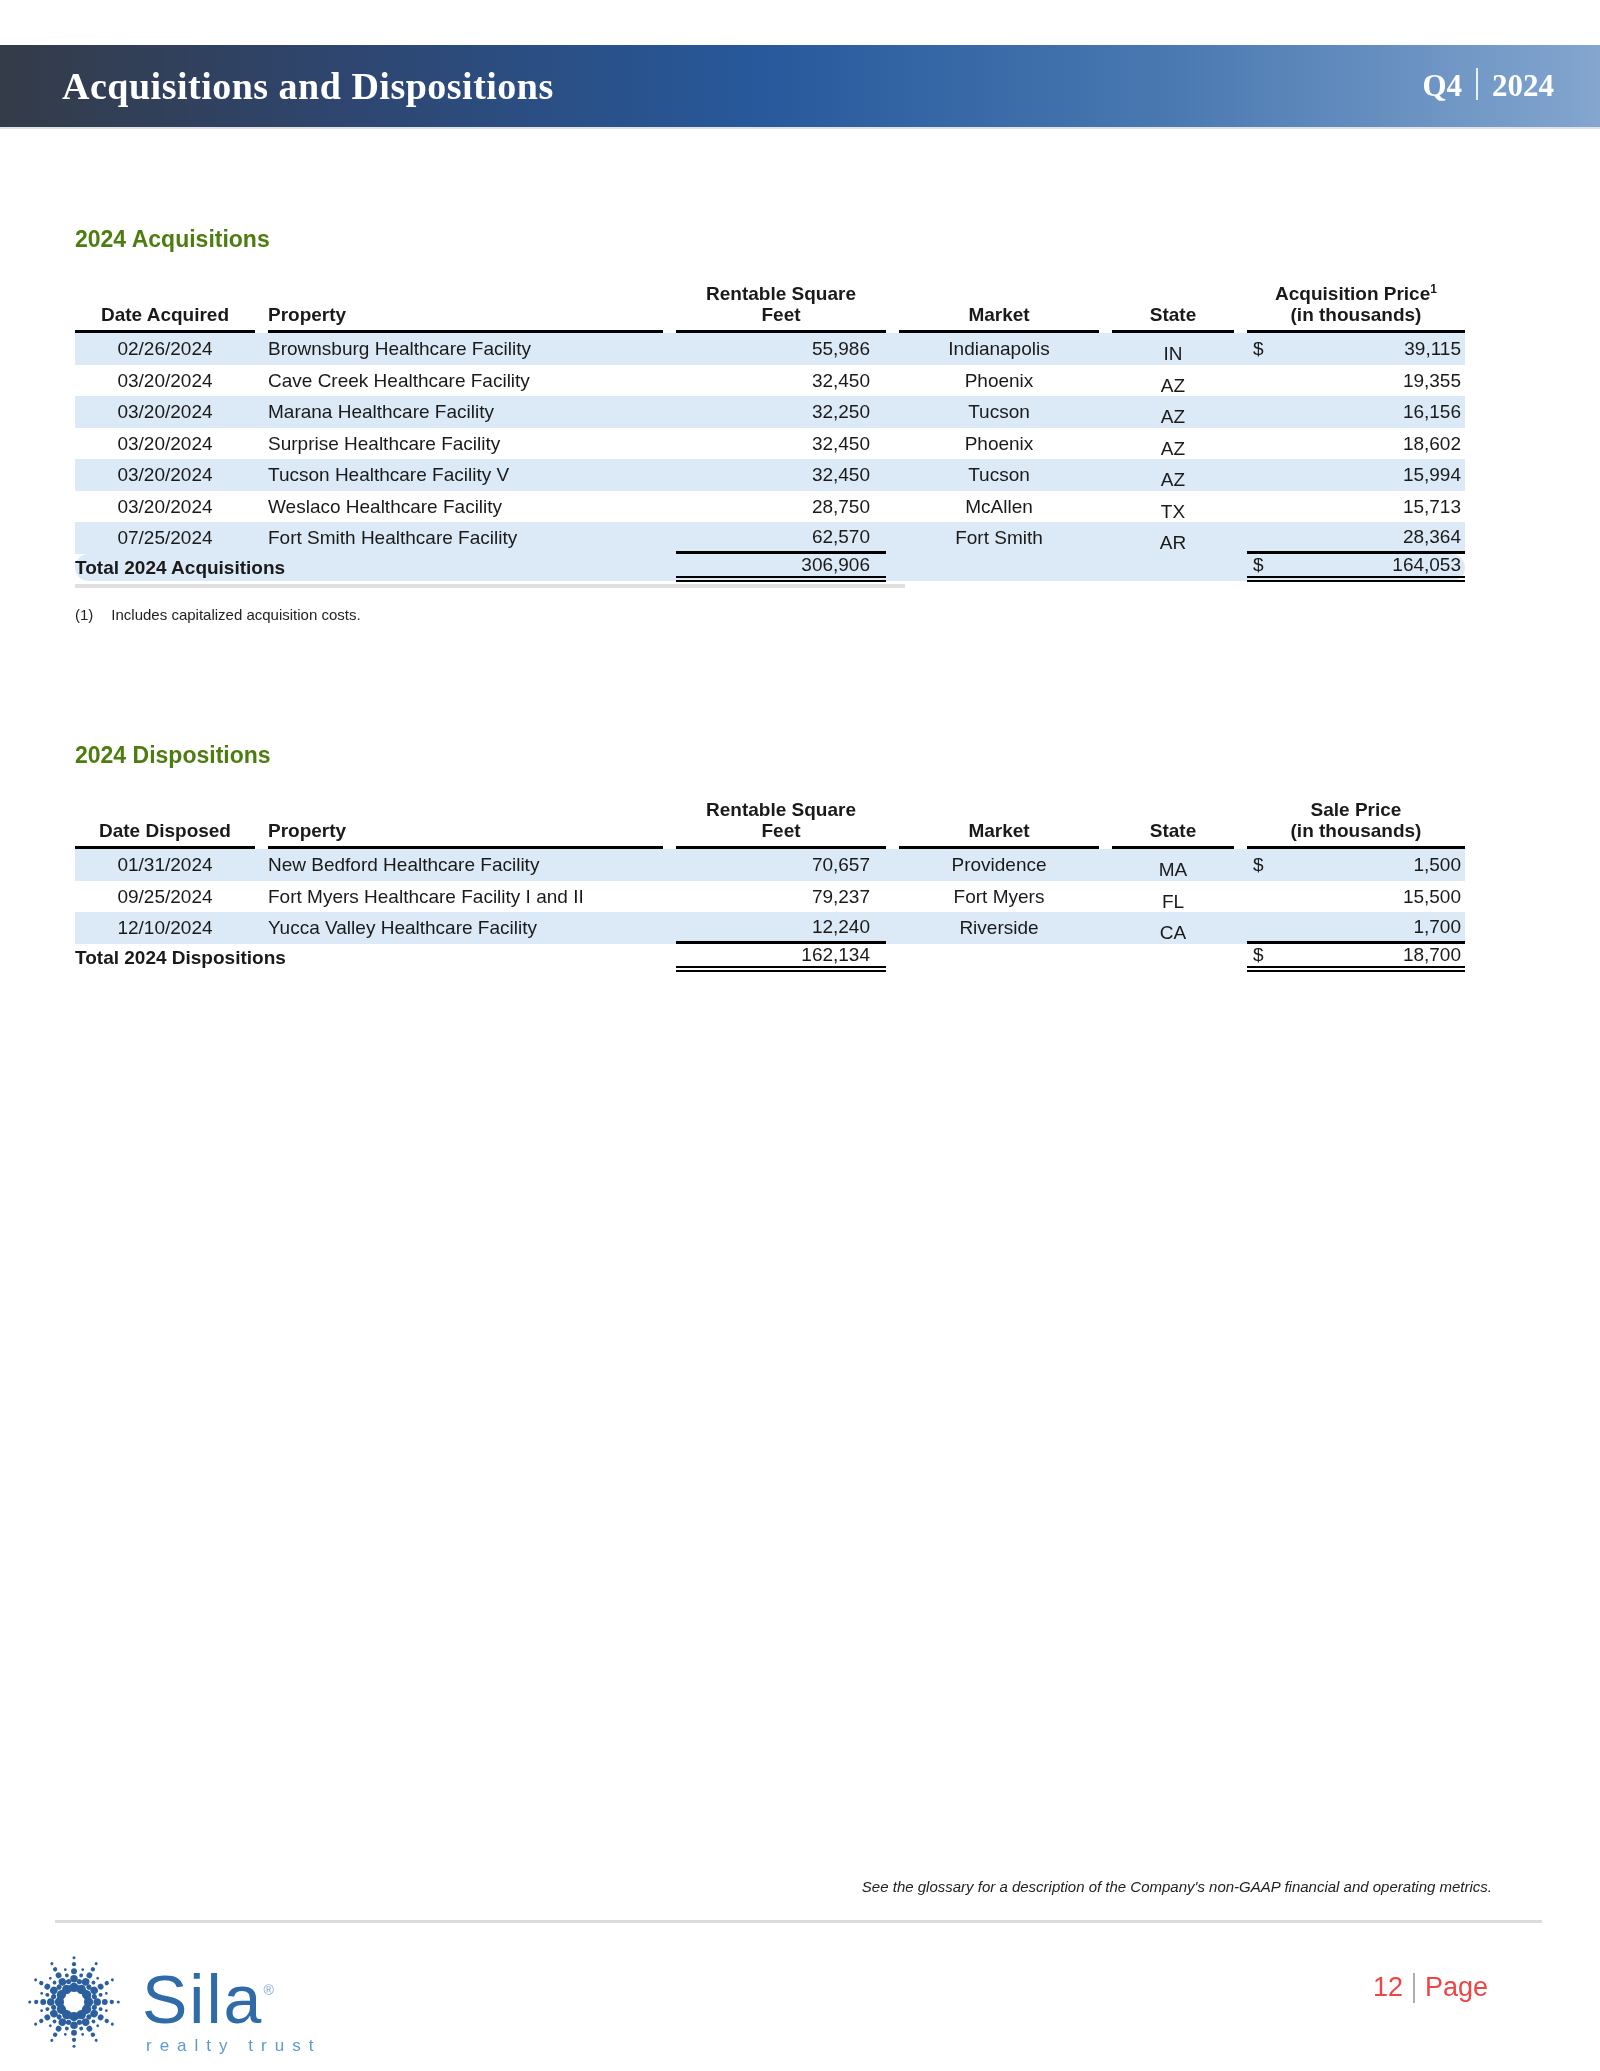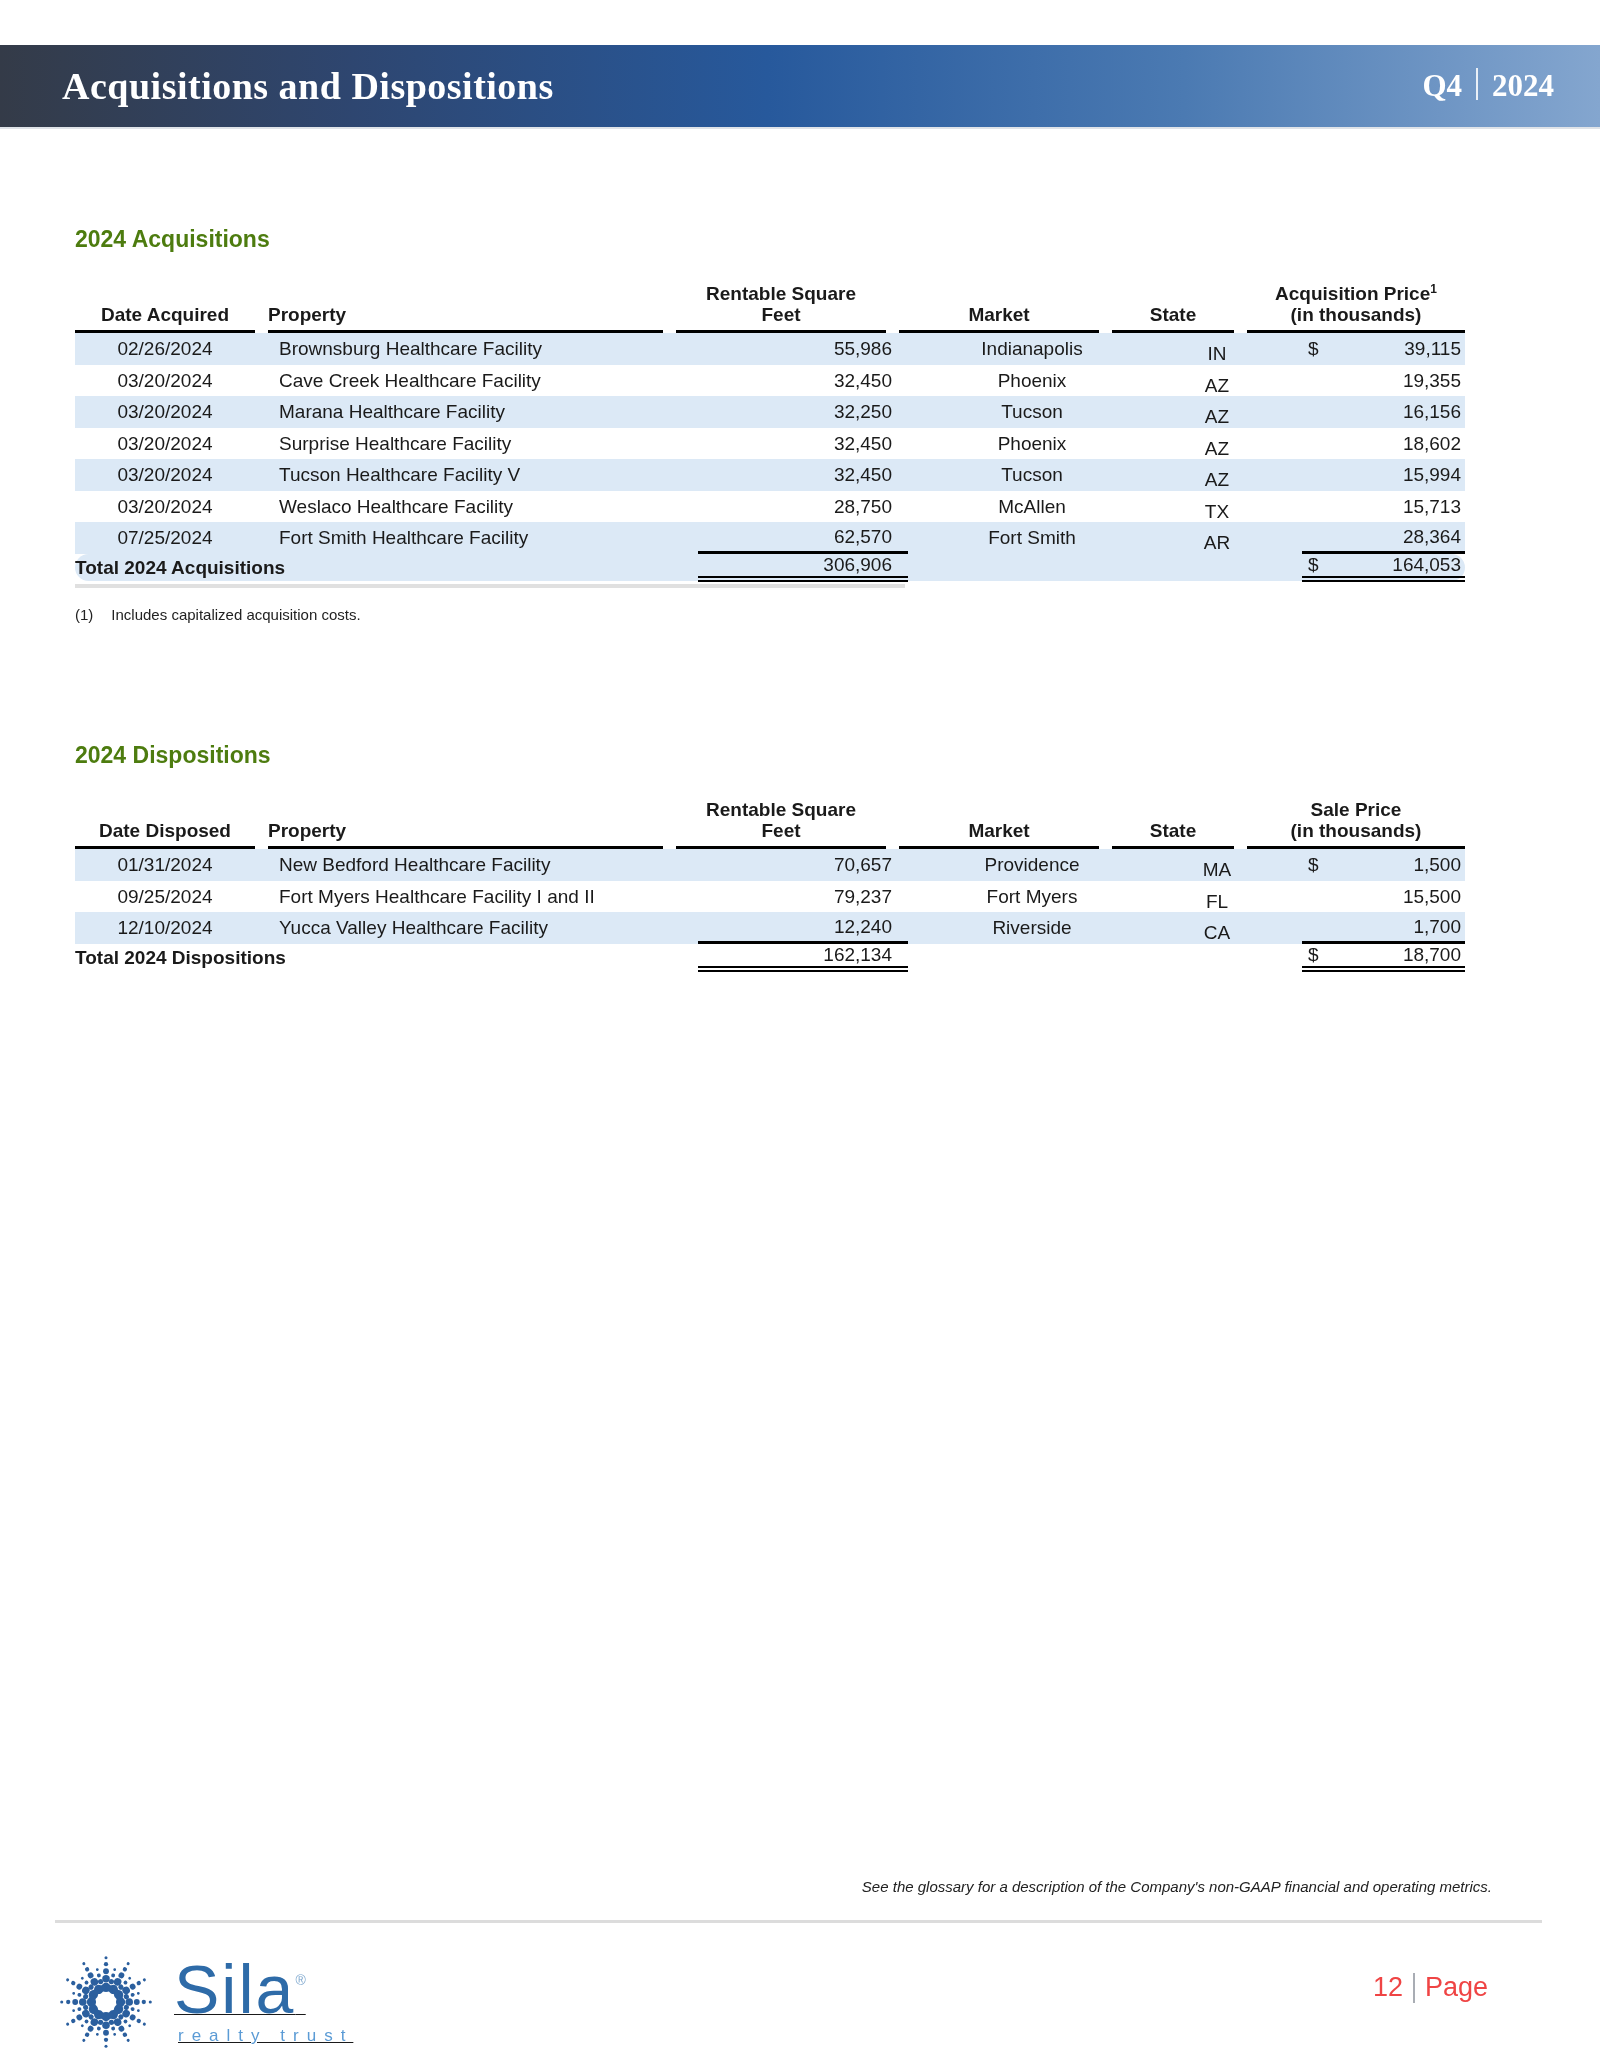--- a/index.html
+++ b/index.html
@@ -36,21 +36,21 @@
   }
   .thead > div {
     border-bottom:3px solid #000;
     display:flex; flex-direction:column; justify-content:flex-end;
     text-align:center; padding-bottom:5px;
   }
   .thead .h-prop { text-align:left; }
   .thead sup { font-size:12px; line-height:0; vertical-align:super; }
 
   .trow, .totrow {
-    display:grid; grid-template-columns:var(--cols); column-gap:24px;
+    display:grid; grid-template-columns:var(--cols); column-gap:13px;
     height:31.5px; align-items:stretch;
   }
   .rows .trow:nth-child(odd) { background:#dce9f6; }
   .trow > div, .totrow > div { display:flex; align-items:center; }
   .c-date  { justify-content:center; }
   .c-prop  { justify-content:flex-start; }
   .c-rsf   { justify-content:flex-end; padding-right:16px; }
   .c-mkt   { justify-content:center; }
   .c-state { justify-content:center;margin-top:10px; }
   .c-price { justify-content:space-between; padding:0 4px 0 6px; }
@@ -66,21 +66,21 @@
   .footnote { margin-top:18px; font-size:15px; display:flex; gap:18px; color:#222; }
 
   
   .glossary-note {
     position:absolute; top:1878px; right:108px;
     font-size:15px; font-style:italic; color:#222;
   }
   .footer-divider {
     position:absolute; top:1920px; left:55px; right:58px; height:3px; background:#dcdcdc;
   }
-  .logo { position:absolute; top:1948px; left:52px; display:flex; align-items:center;text-decoration:underline; }
+  .logo { position:absolute; top:1948px; left:20px; display:flex; align-items:flex-end; }
   .logo-burst { margin-right:14px; }
   .logo-textcol { padding-top:0px; }
   .logo-word { font-size:68px; line-height:62px; color:#2e6ba8; letter-spacing:2px; }
   .logo-reg { font-size:14px; color:#7fa8cf; vertical-align:28px; }
   .logo-tagline { font-size:17px; letter-spacing:8px; color:#5b9bd5; margin-top:6px; padding-left:4px; }
   .page-num {
     position:absolute; top:1972px; right:112px;
     font-size:27px; color:#ef4444; display:flex; align-items:center;
   }
   .page-num-sep { display:inline-block; width:2px; height:30px; background:#a9adb4; margin:0 10px; }

